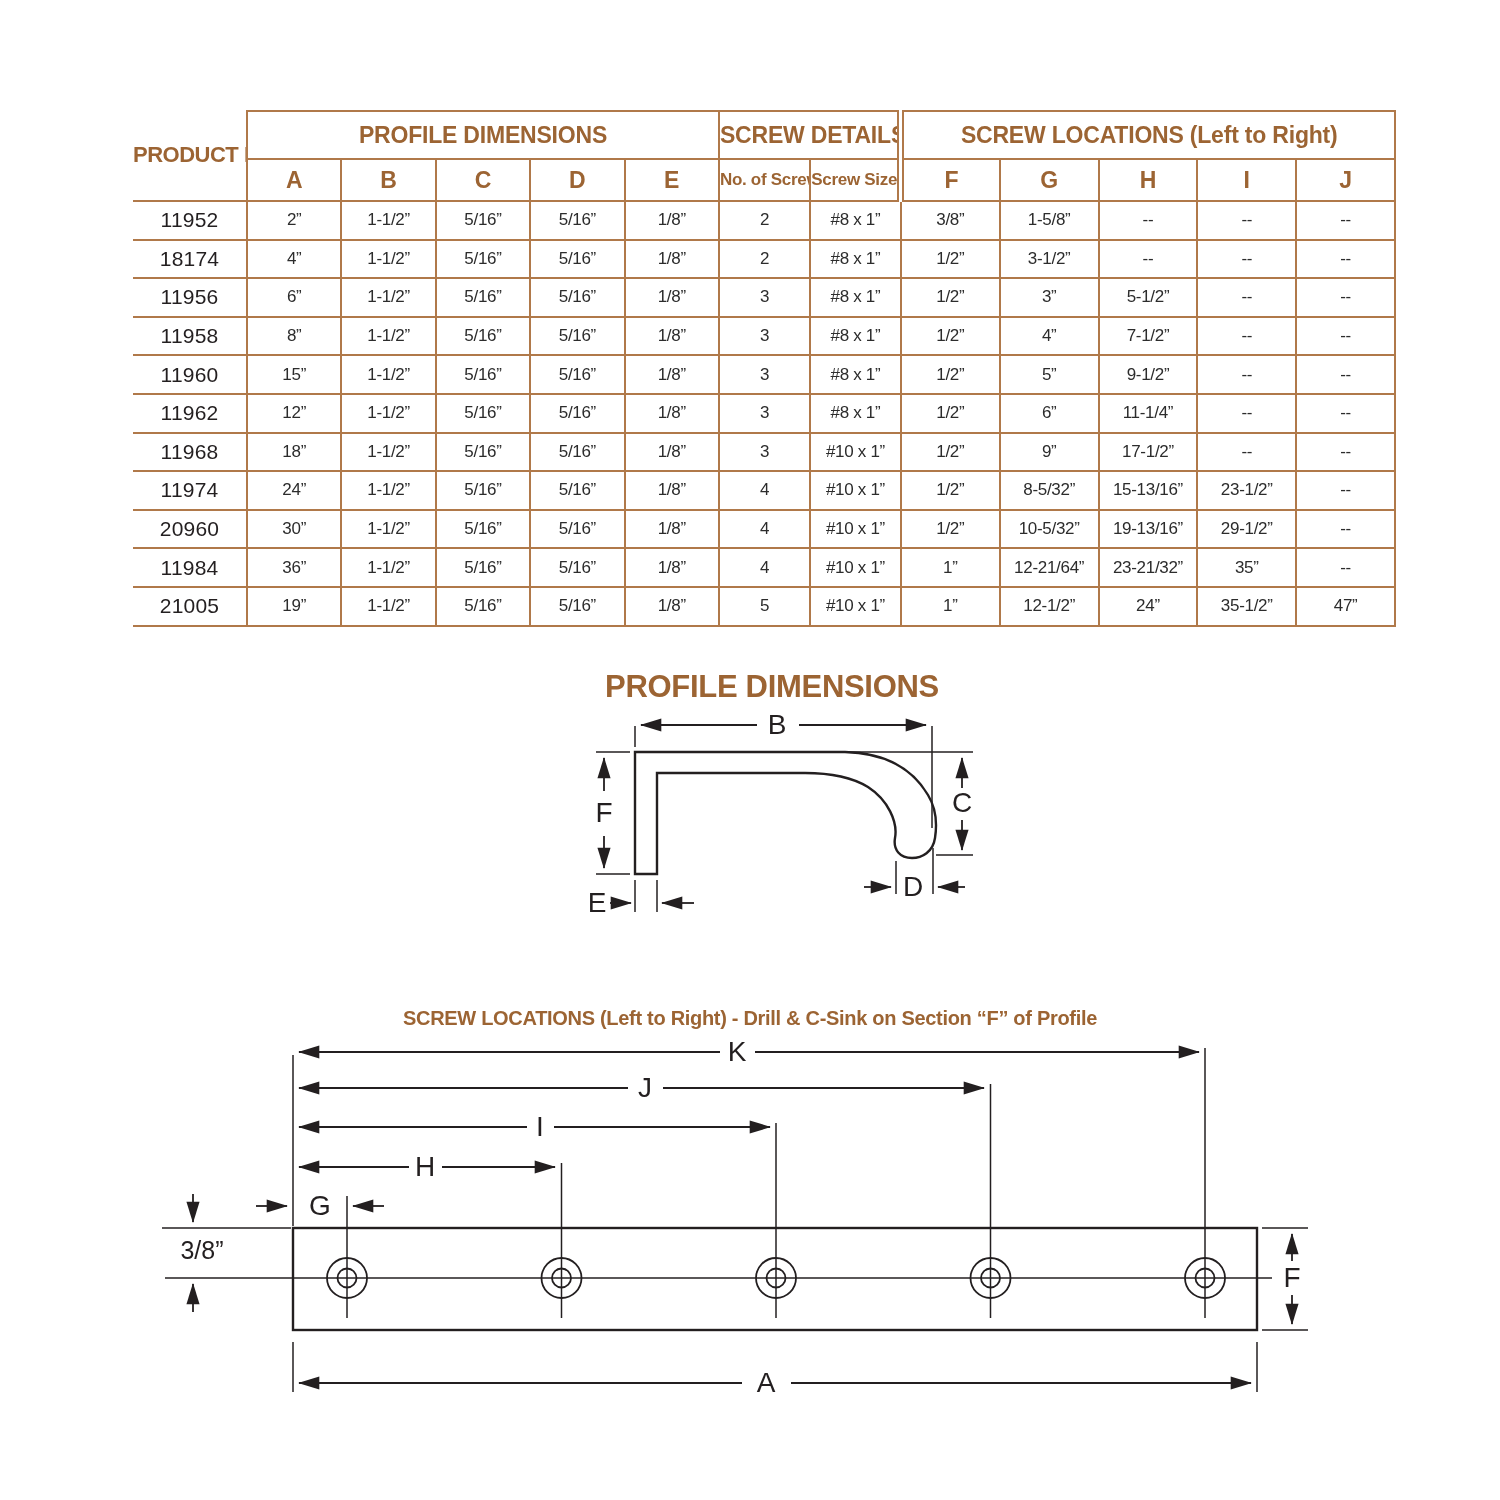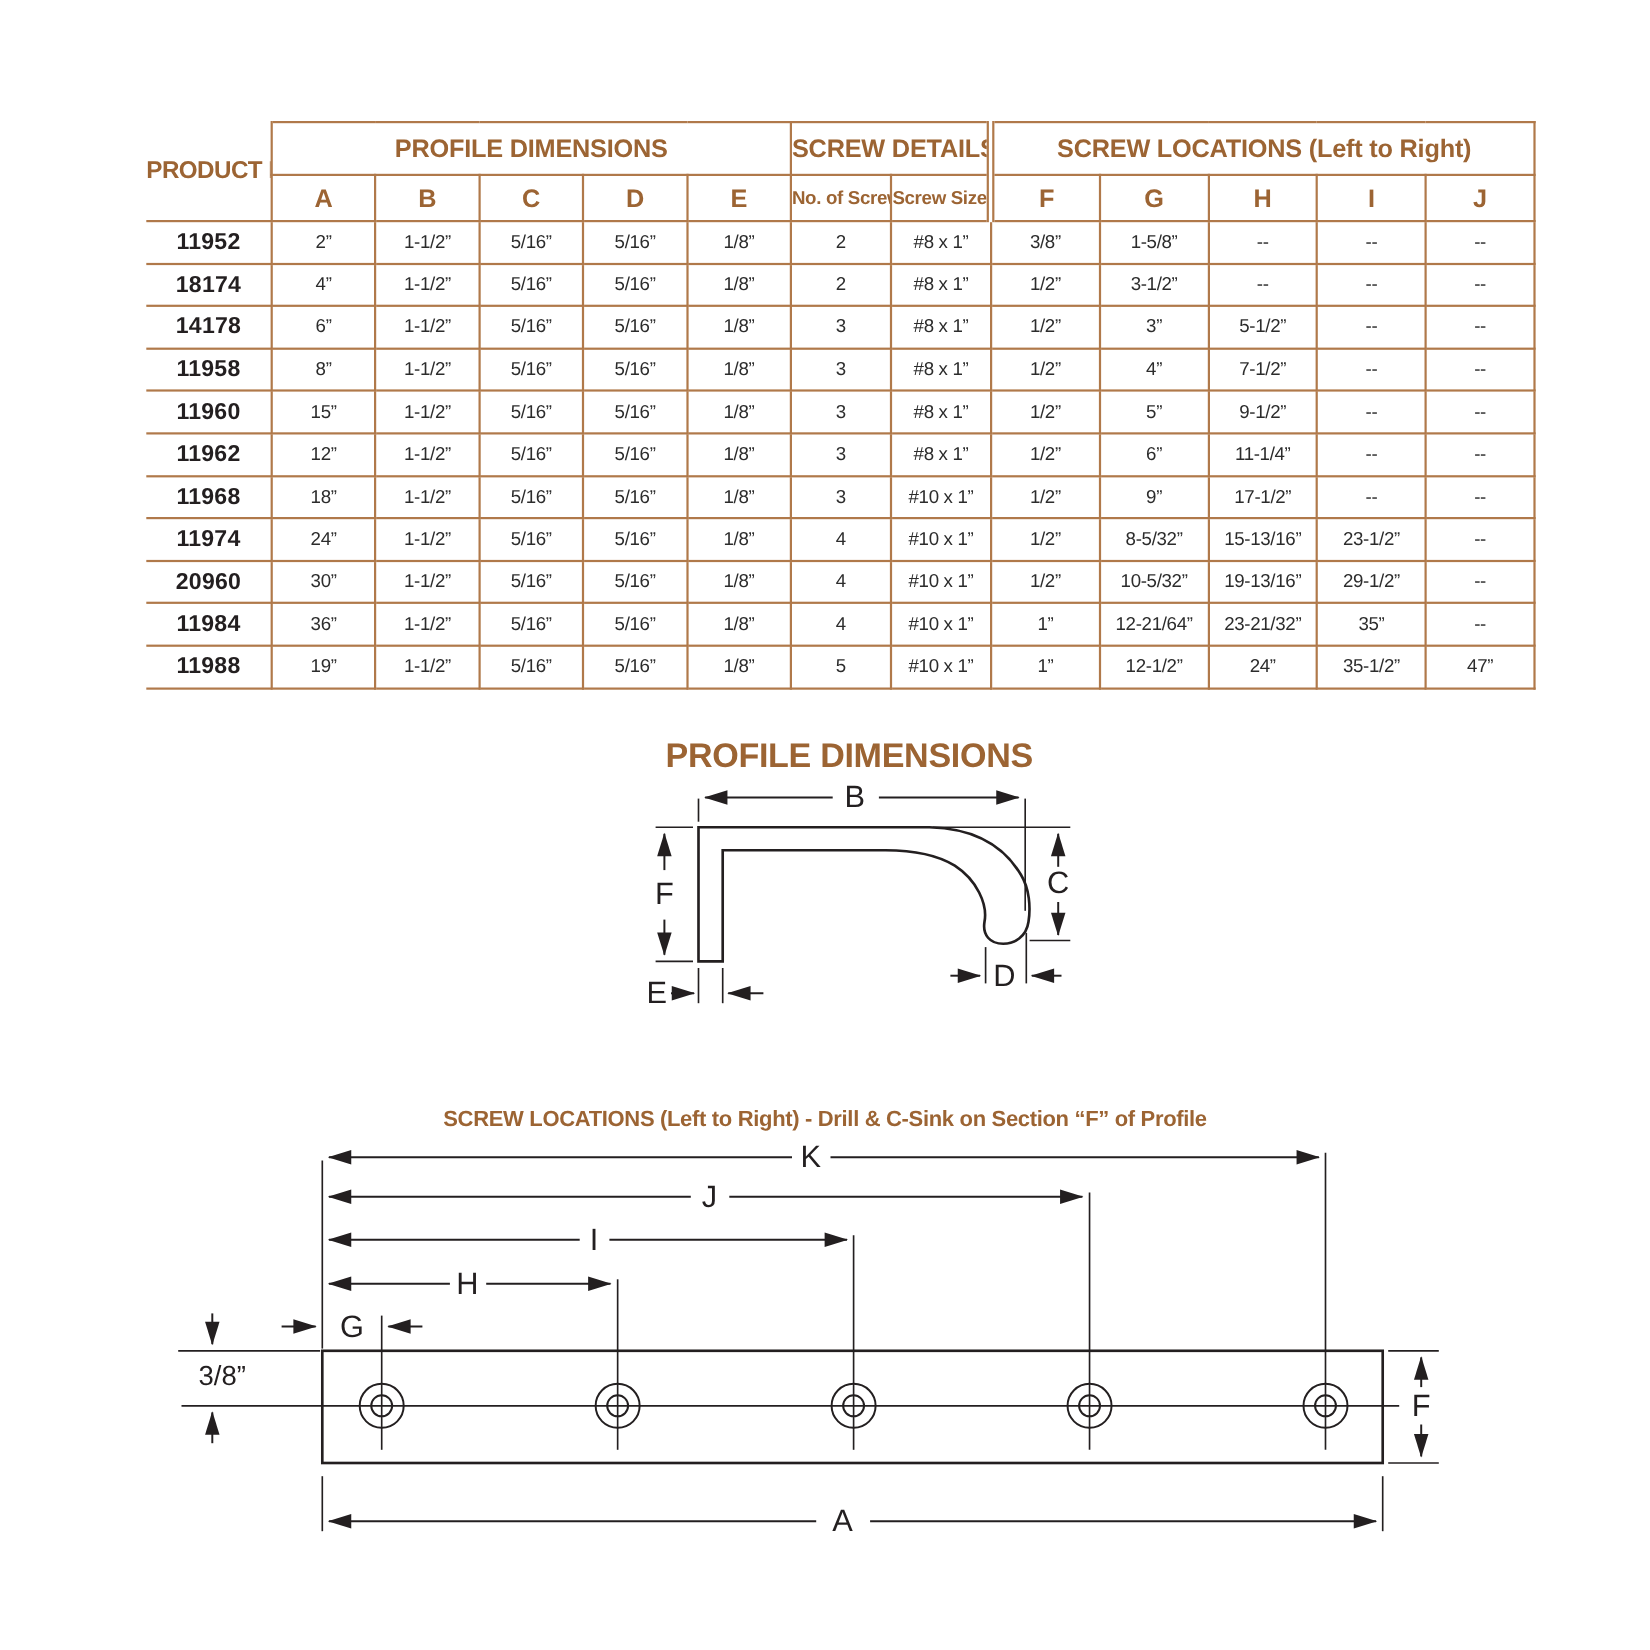--- a/index.html
+++ b/index.html
@@ -28,21 +28,21 @@
   th.product{
     border:none;border-bottom:2.5px solid var(--line);border-right:2.5px solid var(--line);
     font-size:22px;line-height:1.12;letter-spacing:-0.5px;white-space:pre-line;
   }
   th.grp-label{font-size:23px;letter-spacing:-0.2px;}
   th.col-letter{font-size:23px;}
   th.col-small{font-size:17px;line-height:1.08;white-space:pre-line;letter-spacing:-0.3px;}
   .dbl{border-left:7px double var(--line) !important;}
   tbody th.pnum{
     border:2.5px solid var(--line);border-left:none;
-    color:var(--ink);font-size:21px;font-weight:bold;letter-spacing:0.2px;
+    color:var(--ink);font-size:21px;font-weight:normal;letter-spacing:0.2px;
   }
   tbody td{
     border:2.5px solid var(--line);
     font-size:21px;color:#2c2c2c;letter-spacing:-0.3px;
   }
   tbody td.small{font-size:17px;}
   
   .dia-title{
     position:absolute;text-align:center;font-weight:bold;color:var(--brown);
     letter-spacing:-0.3px;
@@ -133,21 +133,21 @@
           <td class="small">1/8”</td>
           <td class="small">2</td>
           <td class="small">#8 x 1”</td>
           <td class="small">1/2”</td>
           <td class="small">3-1/2”</td>
           <td class="small">--</td>
           <td class="small">--</td>
           <td class="small">--</td>
         </tr>
         <tr>
-          <th class="pnum">14178</th>
+          <th class="pnum">11956</th>
           <td class="small">6”</td>
           <td class="small">1-1/2”</td>
           <td class="small">5/16”</td>
           <td class="small">5/16”</td>
           <td class="small">1/8”</td>
           <td class="small">3</td>
           <td class="small">#8 x 1”</td>
           <td class="small">1/2”</td>
           <td class="small">3”</td>
           <td class="small">5-1/2”</td>
@@ -253,21 +253,21 @@
           <td class="small">1/8”</td>
           <td class="small">4</td>
           <td class="small">#10 x 1”</td>
           <td class="small">1”</td>
           <td class="small">12-21/64”</td>
           <td class="small">23-21/32”</td>
           <td class="small">35”</td>
           <td class="small">--</td>
         </tr>
         <tr>
-          <th class="pnum">11988</th>
+          <th class="pnum">21005</th>
           <td class="small">19”</td>
           <td class="small">1-1/2”</td>
           <td class="small">5/16”</td>
           <td class="small">5/16”</td>
           <td class="small">1/8”</td>
           <td class="small">5</td>
           <td class="small">#10 x 1”</td>
           <td class="small">1”</td>
           <td class="small">12-1/2”</td>
           <td class="small">24”</td>

